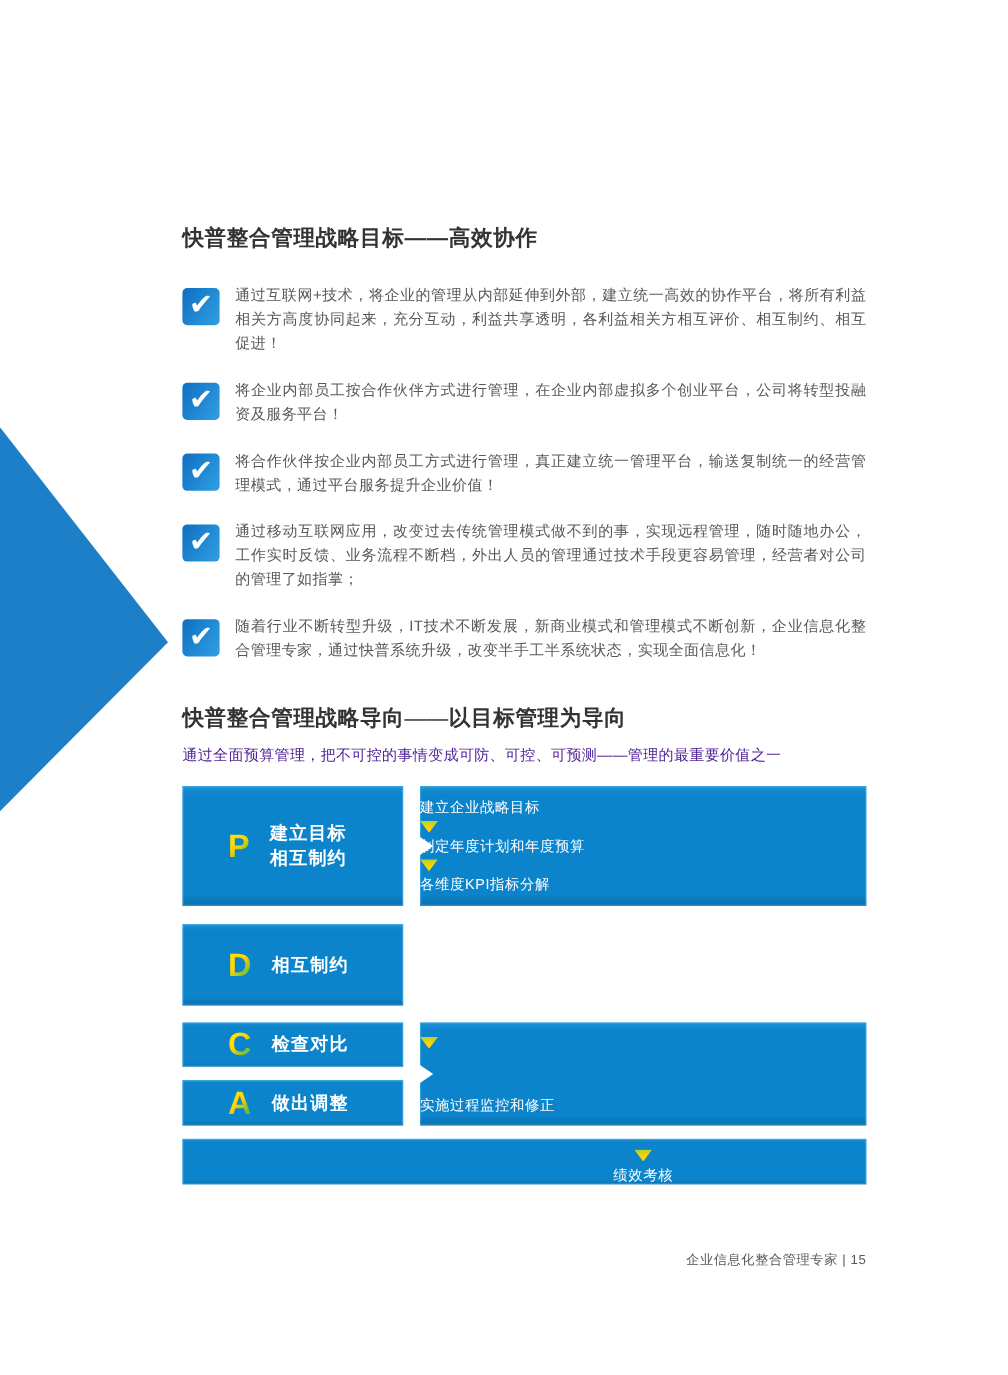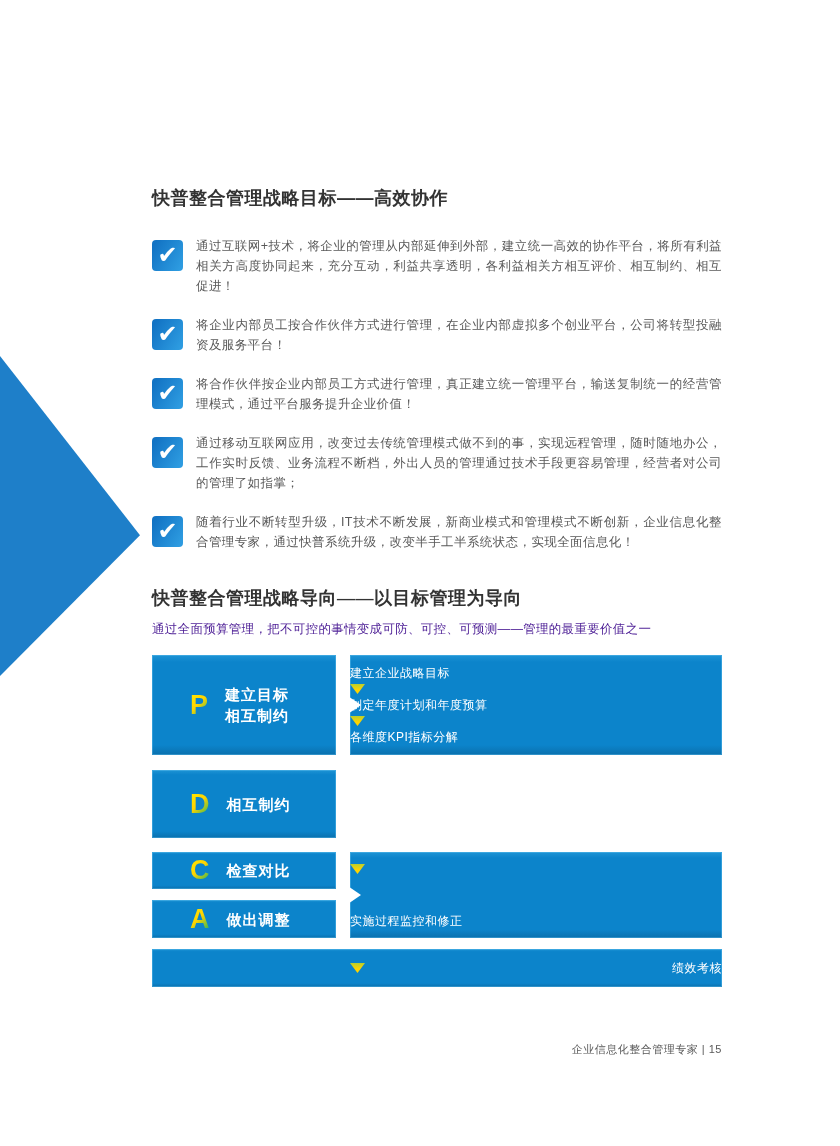--- a/index.html
+++ b/index.html
@@ -85,21 +85,21 @@
   .rightbox { left: 198px; width: 372px; display: flex; flex-direction: column; align-items: flex-start; justify-content: center; }
   .box-p  { top: 0;   height: 100px; }
   .box-d  { top: 115px; height: 68px; }
   .box-c  { top: 197px; height: 37px; }
   .box-a  { top: 245px; height: 38px; }
   .box-ca { top: 197px; height: 86px; gap: 36px; }
   .box-final { top: 294px; height: 38px; left: 0; width: 570px; }
   .final-inner {
     position: absolute;
     left: 198px; top: 0; width: 372px; height: 100%;
-    display: flex; flex-direction: row; align-items: center; justify-content: space-between;
+    display: flex; flex-direction: column; align-items: center; justify-content: flex-end;
   }
   .pdca-letter {
     margin-left: 38px;
     font-size: 27px;
     font-weight: bold;
     line-height: 1;
     color: #f2d200;
   }
   @supports ((-webkit-background-clip: text) or (background-clip: text)) {
     .pdca-letter {

